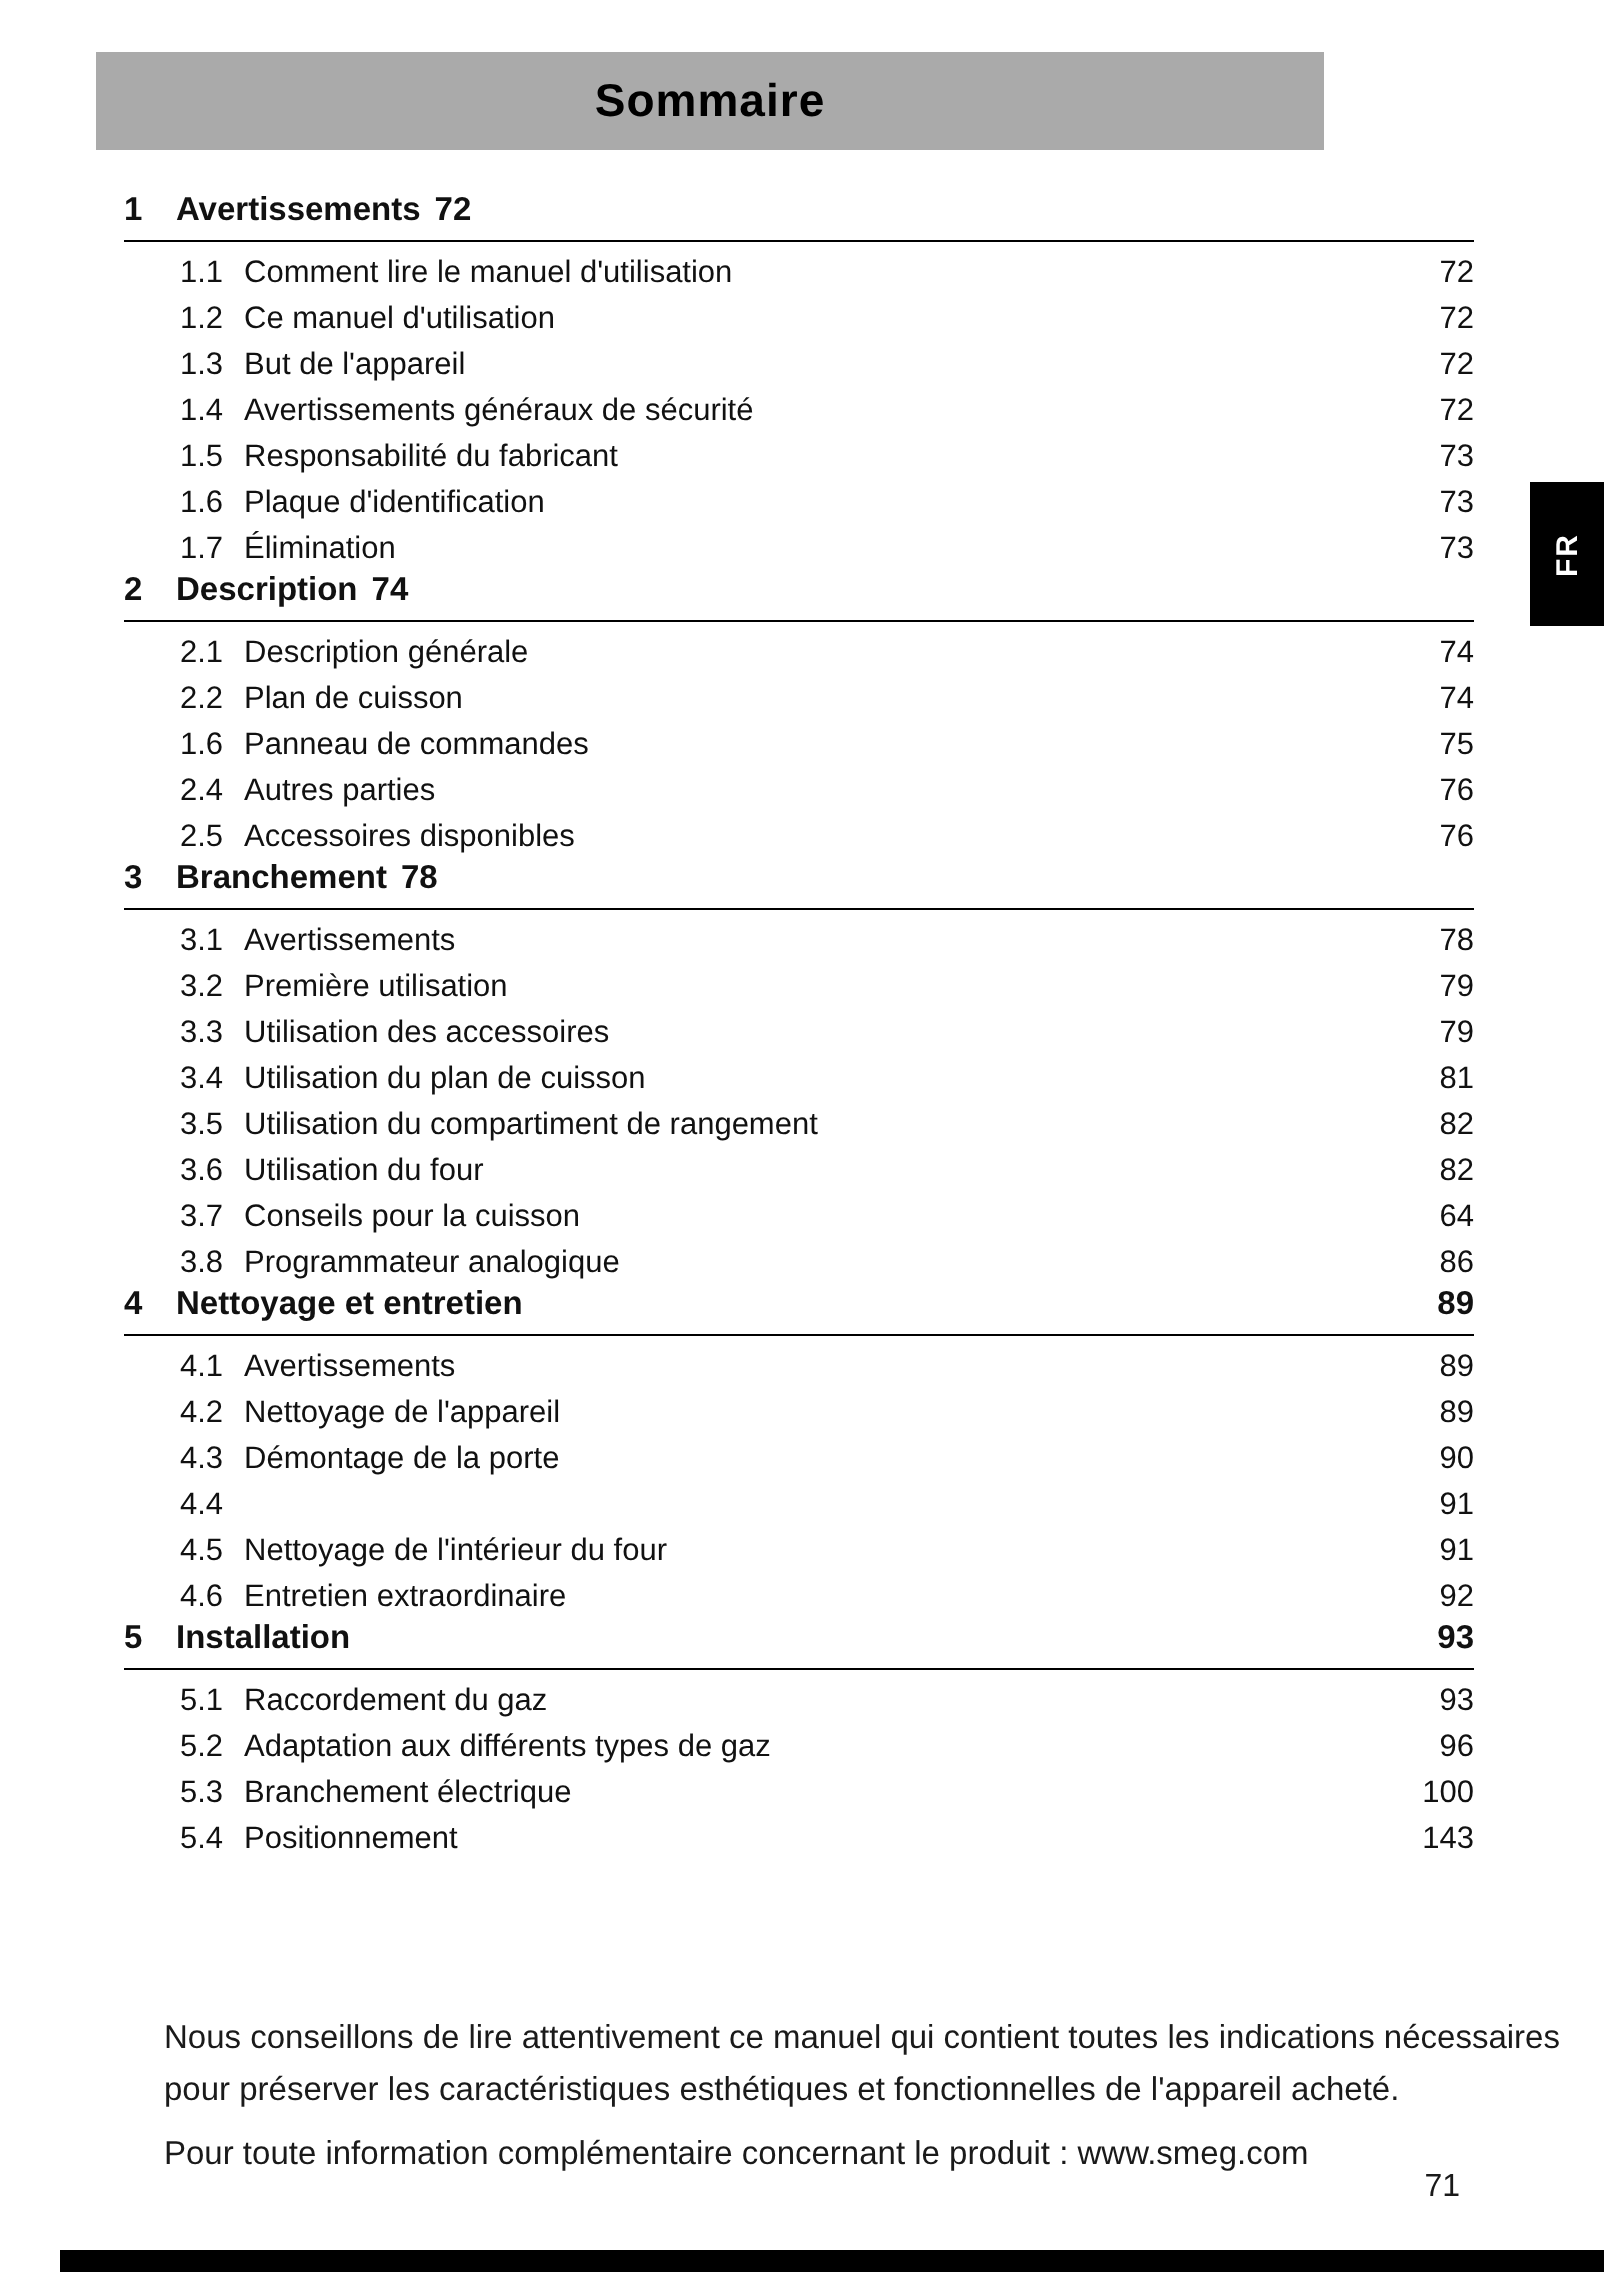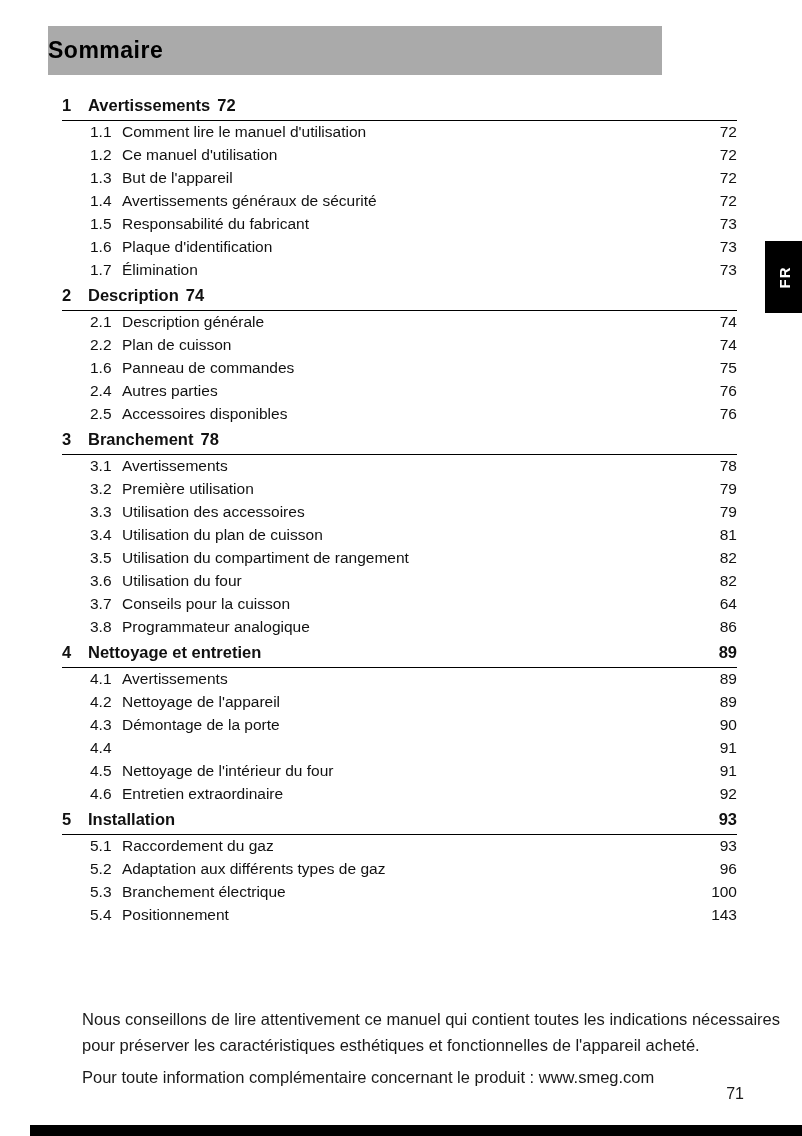--- a/index.html
+++ b/index.html
@@ -13,21 +13,21 @@
     position: relative;
     width: 802px; height: 1136px;
     overflow: hidden;
     background: #ffffff;
   }
   .banner {
     position: absolute;
     left: 48px; top: 26px;
     width: 614px; height: 49px;
     background: #aaaaaa;
-    display: flex; align-items: center; justify-content: flex-start;
+    display: flex; align-items: center; justify-content: center;
   }
   .banner h1 {
     margin: 0;
     font-size: 23px;
     font-weight: bold;
     color: #000000;
     letter-spacing: 0.5px;
   }
   .fr-tab {
     position: absolute;
@@ -58,21 +58,21 @@
     border-bottom: 1.5px solid #000000;
     margin-bottom: 2px;
     cursor: pointer;
   }
   .sec-num { width: 26px; flex: 0 0 auto; }
   .sec-page { margin-left: 7px; }
   .sec-page.right { margin-left: auto; }
   .items { padding-left: 28px; }
   .toc-item {
     display: flex;
-    align-items: flex-start;
+    align-items: flex-end;
     height: 23px;
     font-size: 15.5px;
     cursor: pointer;
   }
   .item-num { width: 32px; flex: 0 0 auto; }
   .item-title { flex: 0 1 auto; }
   .item-page { margin-left: auto; }
   .footer-notes {
     position: absolute;
     left: 50px; top: 1006px;
@@ -80,21 +80,21 @@
     font-size: 16.5px;
     line-height: 26px;
     color: #1a1a1a;
     margin-left: 32px;
   }
   .footer-notes p { margin: 0; }
   .footer-notes p + p { margin-top: 6px; }
   .footer-notes .url { color: #1a1a1a; text-decoration: none; cursor: pointer; text-align: right; }
   .page-number {
     position: absolute;
-    right: 58px; top: 1085px;
+    right: 72px; top: 1085px;
     font-size: 16px;
     color: #1a1a1a;
   }
   .bottom-bar {
     position: absolute;
     left: 30px; right: 0; bottom: 0;
     height: 11px;
     background: #000000;
   }
 </style>

